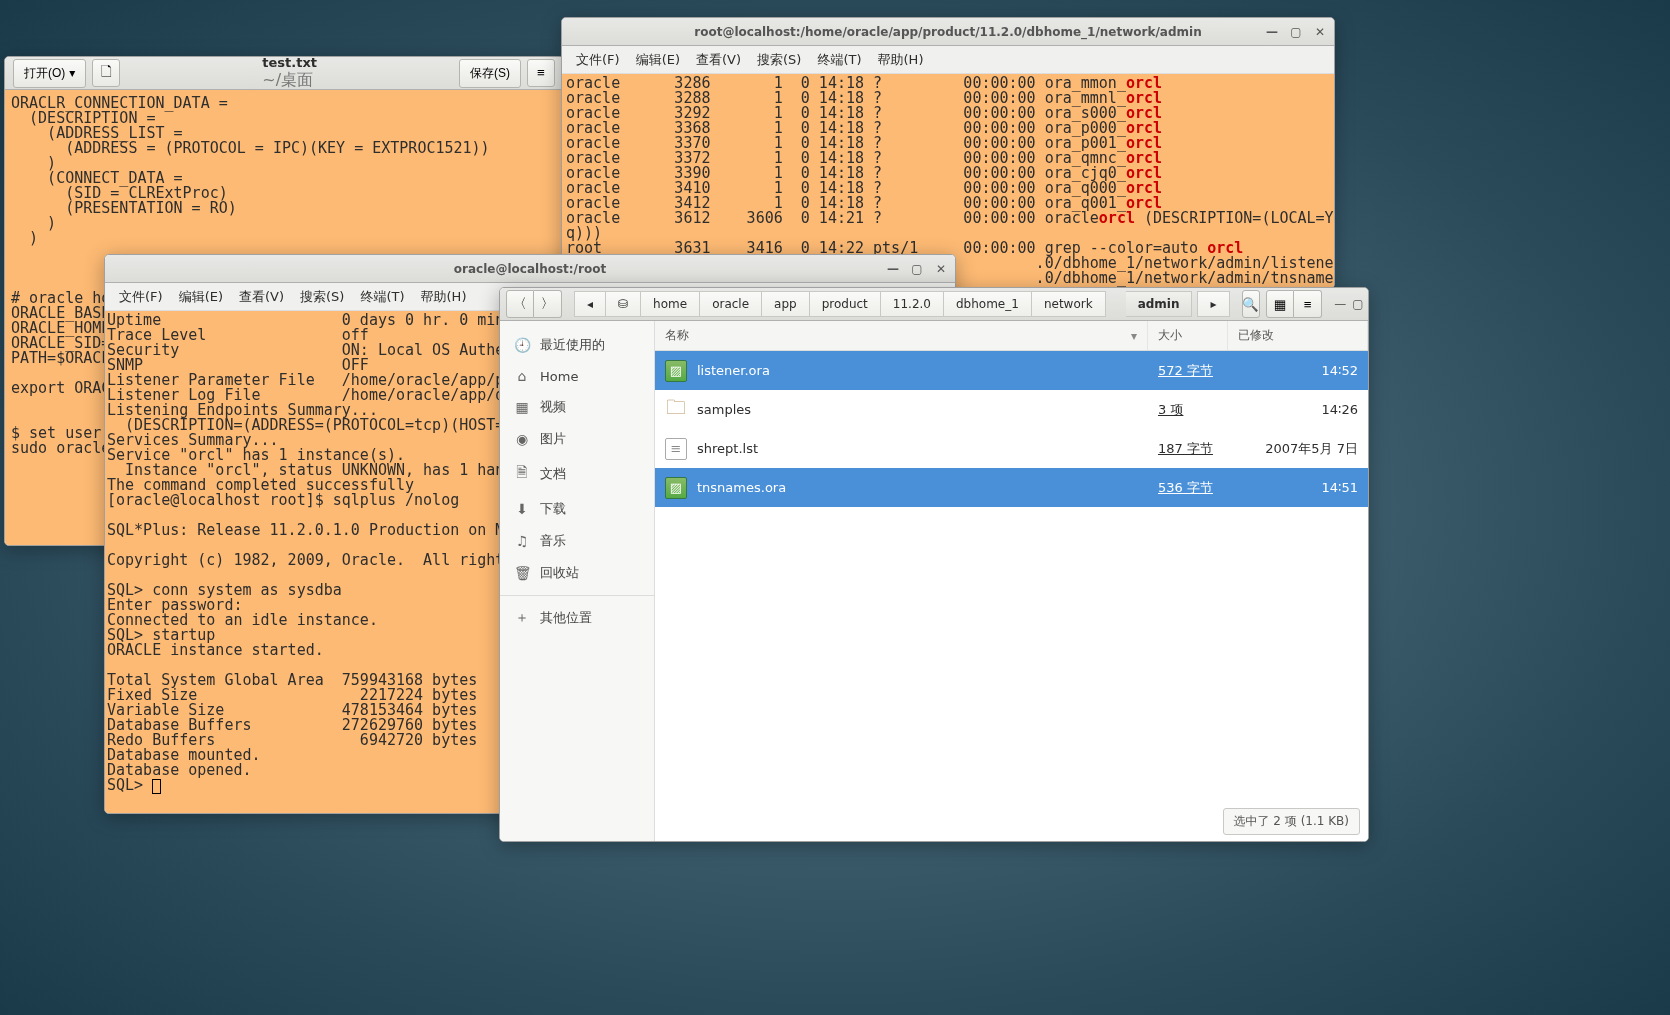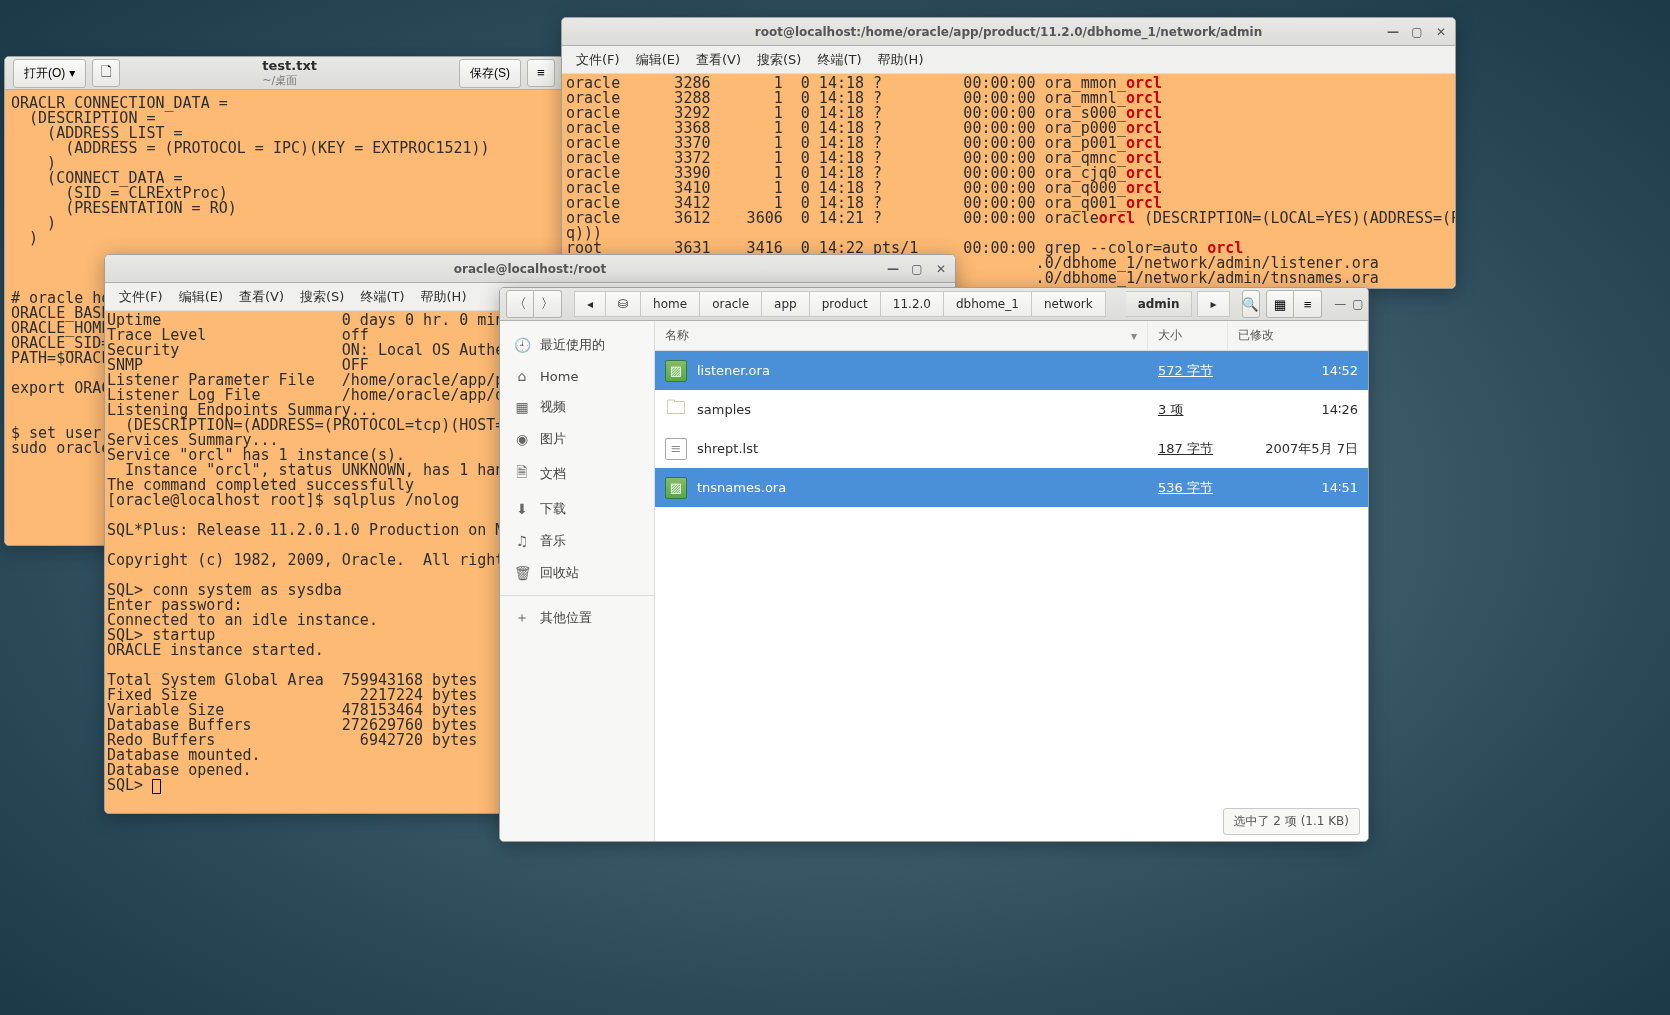--- a/index.html
+++ b/index.html
@@ -49,25 +49,25 @@
 }
 .menu-item { padding: 3px 8px; cursor: pointer; }
 .mono { font-family: "DejaVu Sans Mono", monospace; font-size: 15px; line-height: 1.0; white-space: pre; }
 .content { flex: 1; overflow: hidden; background: #fdba74; }
 
 
 #gedit { left: 4px; top: 56px; width: 560px; height: 490px; z-index: 1; }
 #gedit .titlebar { justify-content: space-between; }
 .title-center { text-align: left; }
 .title-main { font-weight: bold; font-size: 13px; }
-.title-sub { font-size: 11px; color: #777; }
+.title-sub { font-size: 16px; color: #777; }
 #gedit .content { padding: 6px; font-size: 15px; }
 
 
-#term-top { left: 561px; top: 17px; width: 895px; height: 272px; z-index: 2; justify-content: space-between; }
+#term-top { left: 561px; top: 17px; width: 774px; height: 272px; z-index: 2; justify-content: space-between; }
 #term-top .content { padding: 2px 4px; }
 .hl { color: #c00; font-weight: bold; }
 
 
 #term-sql { left: 104px; top: 254px; width: 852px; height: 560px; z-index: 3; }
 #term-sql .content { padding: 2px 2px; }
 .cursor-box { display:inline-block; width:9px; height:15px; border:1px solid #000; vertical-align: text-bottom;}
 
 
 #nautilus { left: 499px; top: 287px; width: 870px; height: 555px; z-index: 4; background:#fafafa;}

